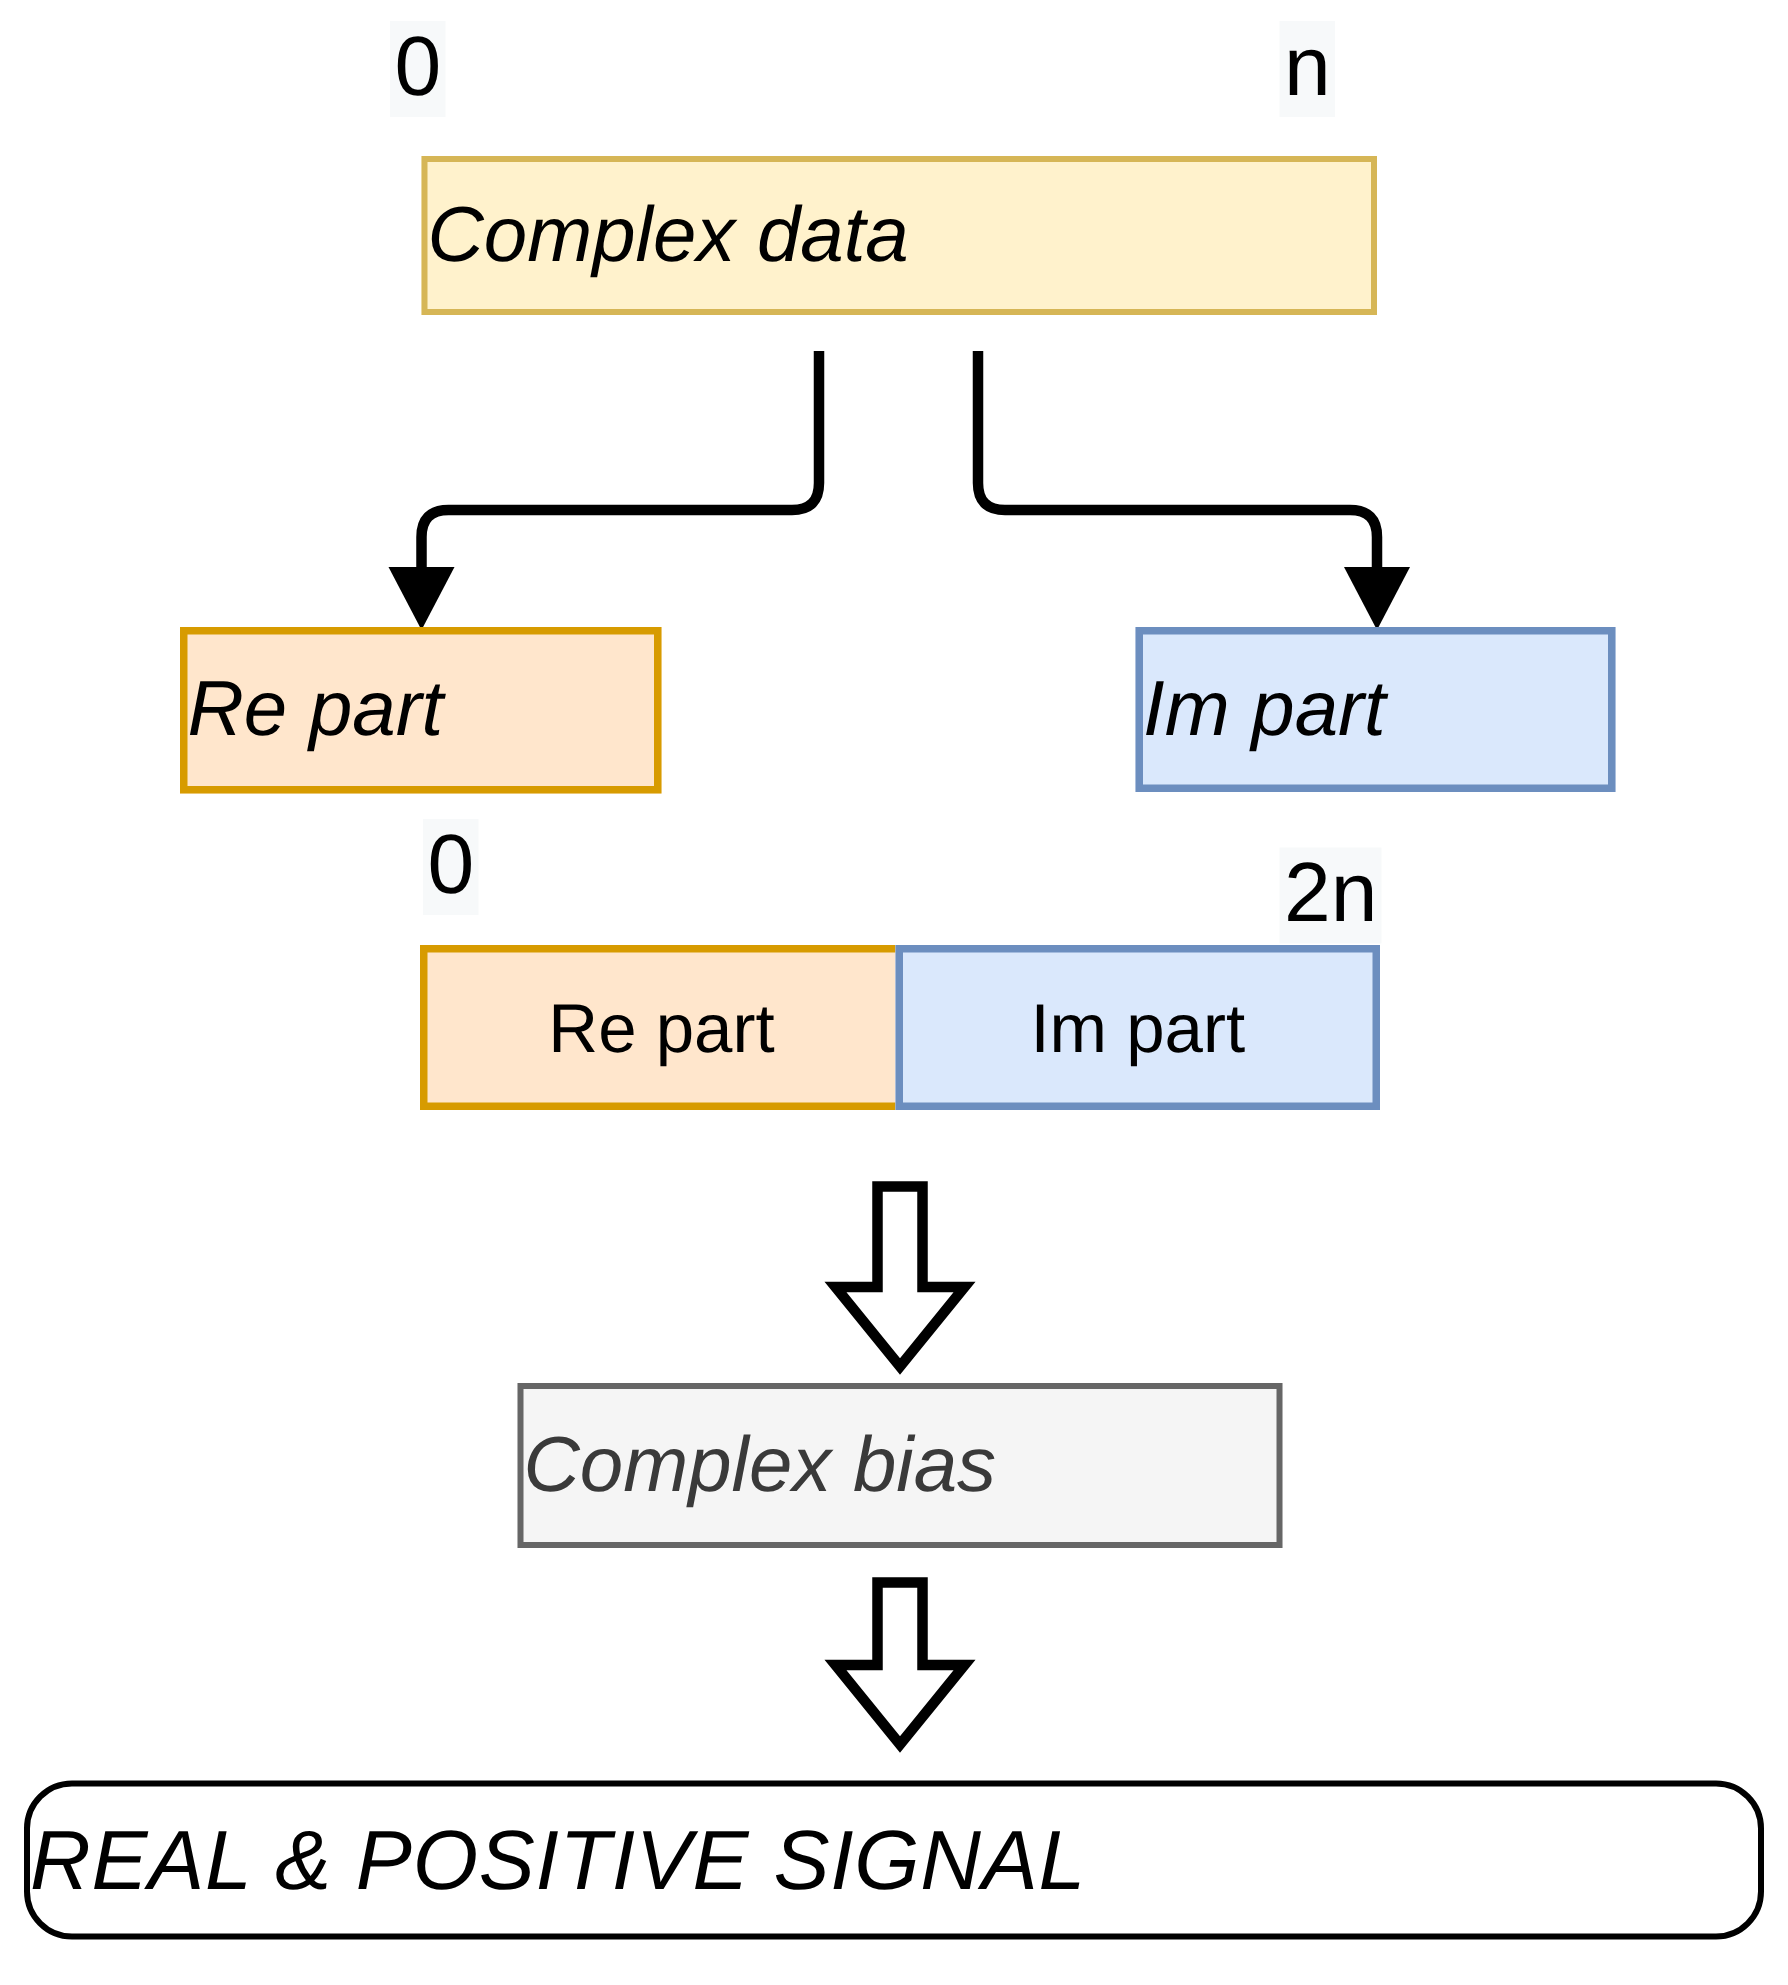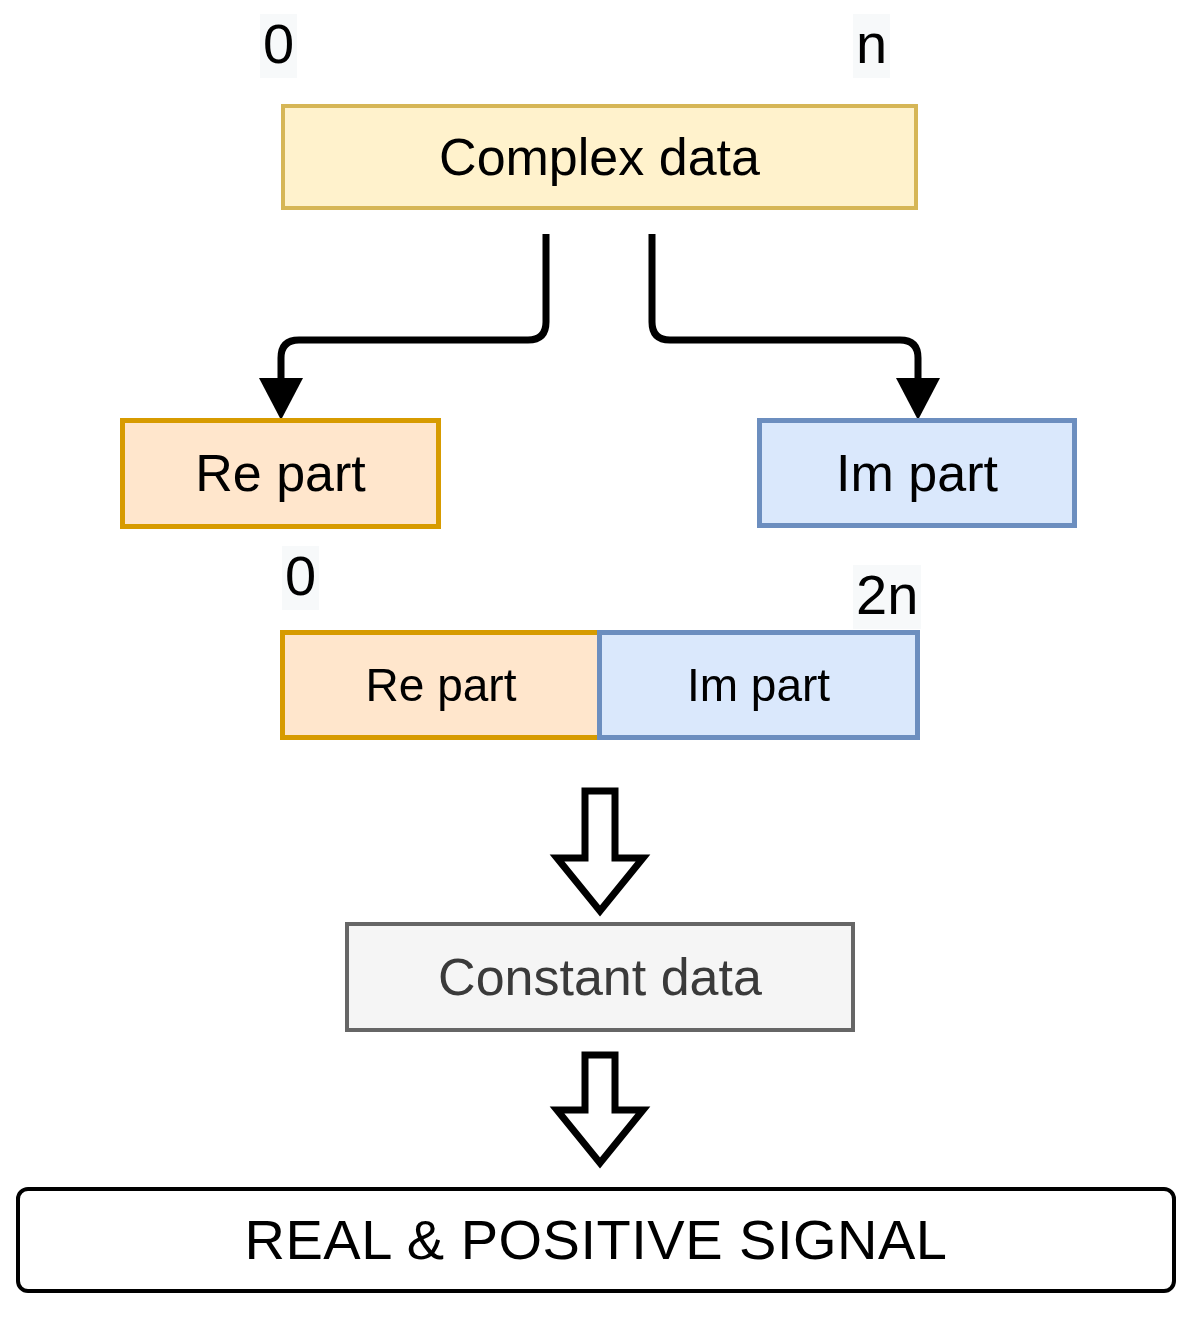--- a/index.html
+++ b/index.html
@@ -19,25 +19,25 @@
     background: #ffffff;
     overflow: hidden;
   }
 
   
   .box {
     position: absolute;
     box-sizing: border-box;
     display: flex;
     align-items: center;
-    justify-content: center;
     text-align: center;
     line-height: 1.05;
     color: #000000;
     white-space: nowrap;
+    font-style: italic;
   }
 
   
   .tick-label {
     position: absolute;
     font-size: 56px;
     color: #000000;
     background: #f7f9fa;
     line-height: 1;
     padding: 2px 3px 6px 3px;
@@ -127,21 +127,21 @@
   }
 
   
   #output-box {
     left: 16px;
     top: 1187px;
     width: 1160px;
     height: 106px;
     background: #ffffff;
     border: 4px solid #000000;
-    border-radius: 12px;
+    border-radius: 32px;
     font-size: 56px;
     letter-spacing: 0.5px;
   }
 
   
   .overlay {
     position: absolute;
     left: 0;
     top: 0;
     width: 1192px;
@@ -188,21 +188,21 @@
     <div id="packed-im-segment">
       <span>Im part</span>
     </div>
   </div>
 
   <svg class="overlay" viewBox="0 0 1192 1323">
     <polygon points="585,791 615,791 615,858 643,858 600,911 557,858 585,858" fill="#ffffff" stroke="#000000" stroke-width="7" stroke-linejoin="miter"></polygon>
   </svg>
 
   <div class="box" id="constant-bias-box">
-    <span>Constant data</span>
+    <span>Complex bias</span>
   </div>
 
   <svg class="overlay" viewBox="0 0 1192 1323">
     <polygon points="585,1055 615,1055 615,1110 643,1110 600,1163 557,1110 585,1110" fill="#ffffff" stroke="#000000" stroke-width="7" stroke-linejoin="miter"></polygon>
   </svg>
 
   <div class="box" id="output-box">
     <span>REAL &amp; POSITIVE SIGNAL</span>
   </div>
 

